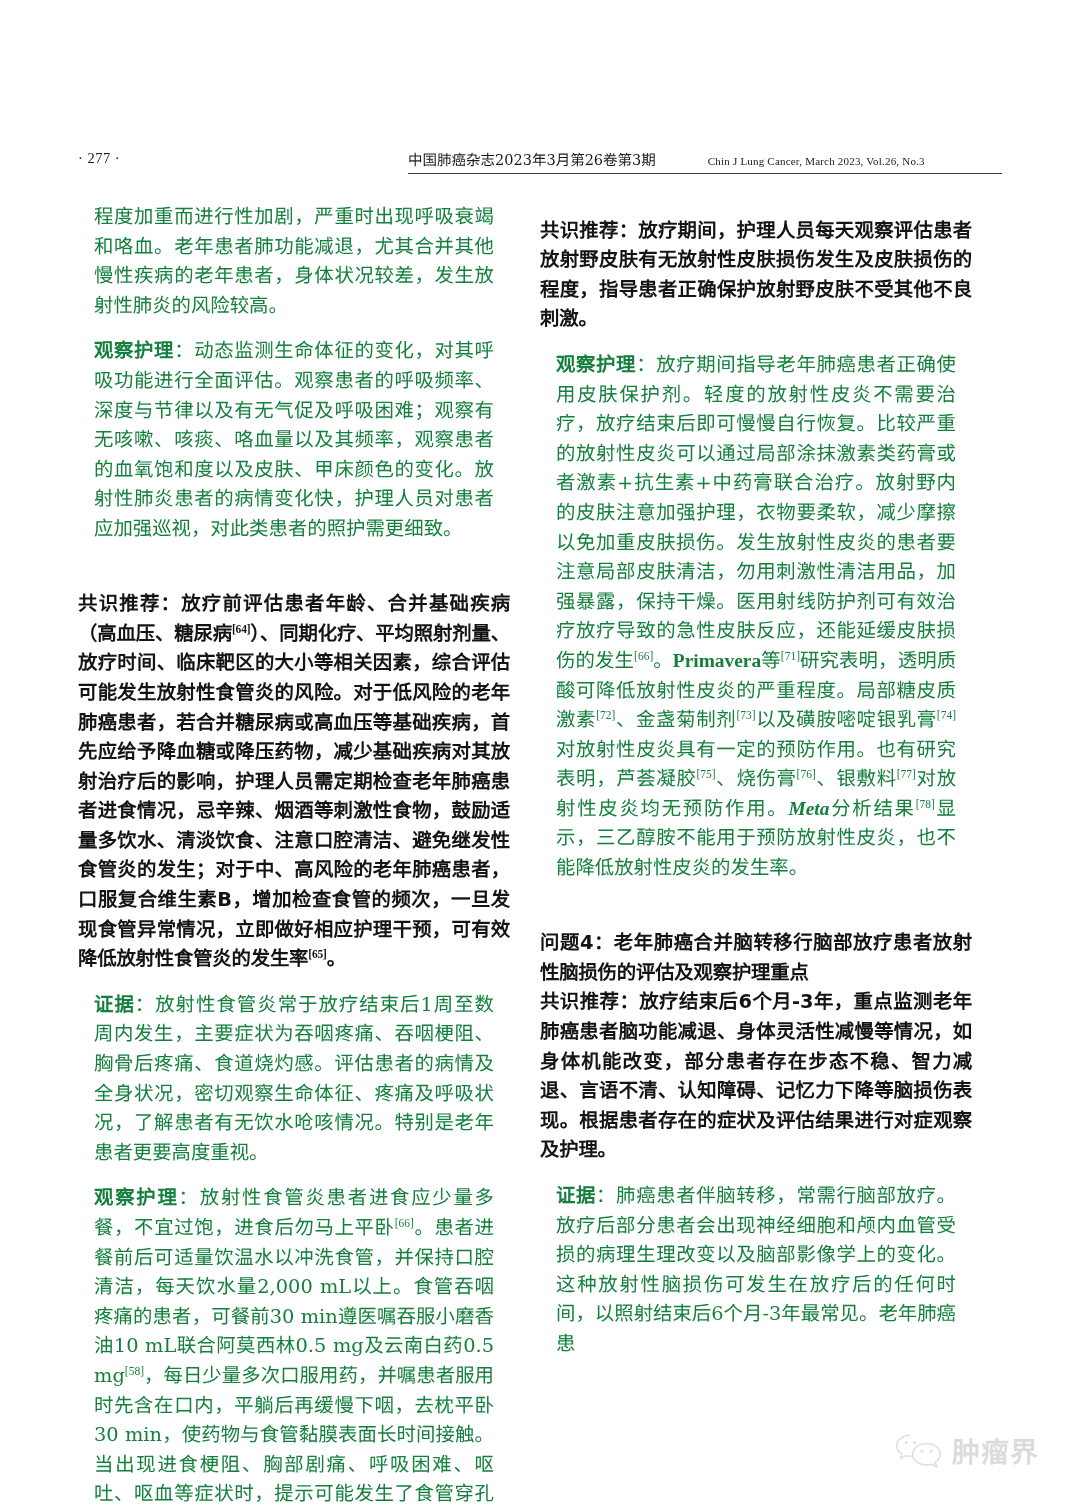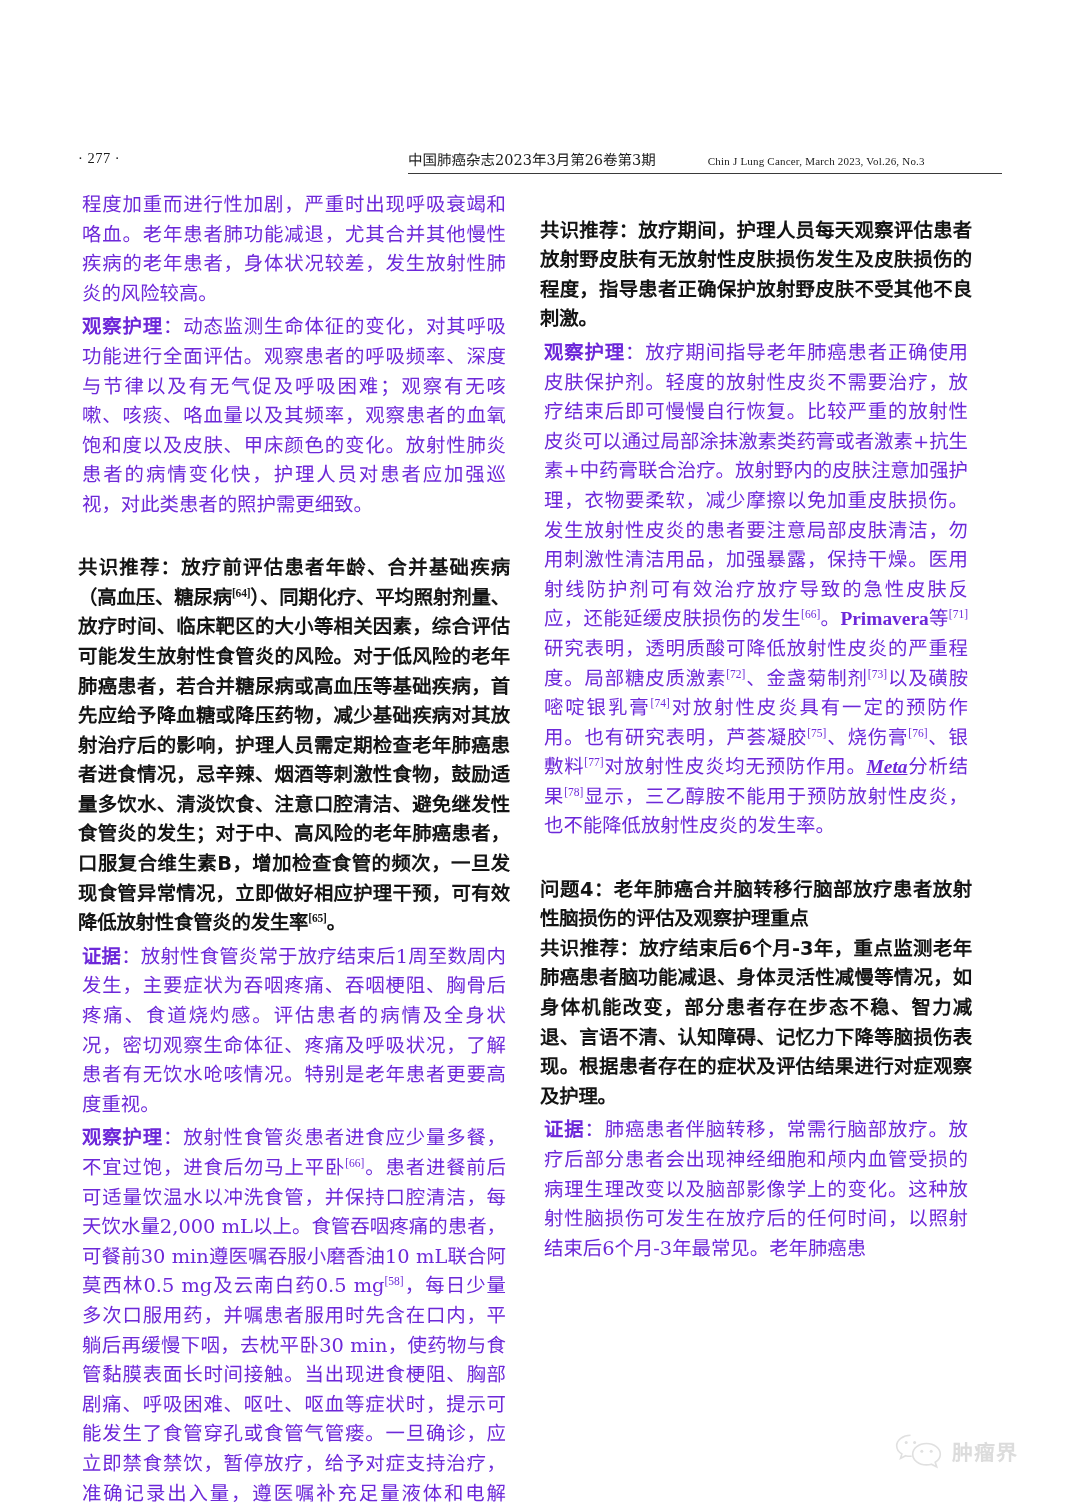--- a/index.html
+++ b/index.html
@@ -68,27 +68,27 @@
   
   .col {
     position: absolute;
     top: 186px;
     width: 432px;
   }
   .col-left  { left: 78px; }
   .col-right { left: 540px; }
 
   p.para {
-    margin: 4px;
+    margin: 16px;
     font-size: 19.4px;
     line-height: 29.6px;
     text-align: justify;
     text-justify: inter-ideograph;
     font-family: "DejaVu Serif", "Liberation Serif", serif;
-    color: #6d28d9;
+    color: #15803d;
     -webkit-font-feature-settings: "kern";
     word-break: break-all;
   }
   p.para.last { text-align: justify; }
 
   .lbl {
     font-weight: bold;
     font-family: "DejaVu Serif", "Liberation Serif", serif;
   }
 
@@ -112,39 +112,38 @@
   sup.ref {
     font-size: 11.5px;
     vertical-align: super;
     line-height: 0;
     font-family: "Liberation Serif", "DejaVu Serif", serif;
   }
   .lat-i {
     font-family: "Liberation Serif", "DejaVu Serif", serif;
     font-style: italic;
     font-weight: bold;
-    text-decoration: underline;
   }
   .lat-b {
     font-family: "Liberation Serif", "DejaVu Serif", serif;
     font-weight: bold;
   }
 
   
   .watermark {
     position: absolute;
     left: 893px;
     top: 1432px;
     display: flex;
     align-items: center;
     gap: 7px;
     opacity: 0.30;
   }
   .wm-text {
-    font-size: 21px;
+    font-size: 28px;
     font-weight: bold;
     color: #8d8d8d;
     font-family: "DejaVu Sans", "Liberation Sans", sans-serif;
     letter-spacing: 1px;
     line-height: 1;
   }
   .wm-icon { display: block; }
 </style>
 </head>
 <body>

